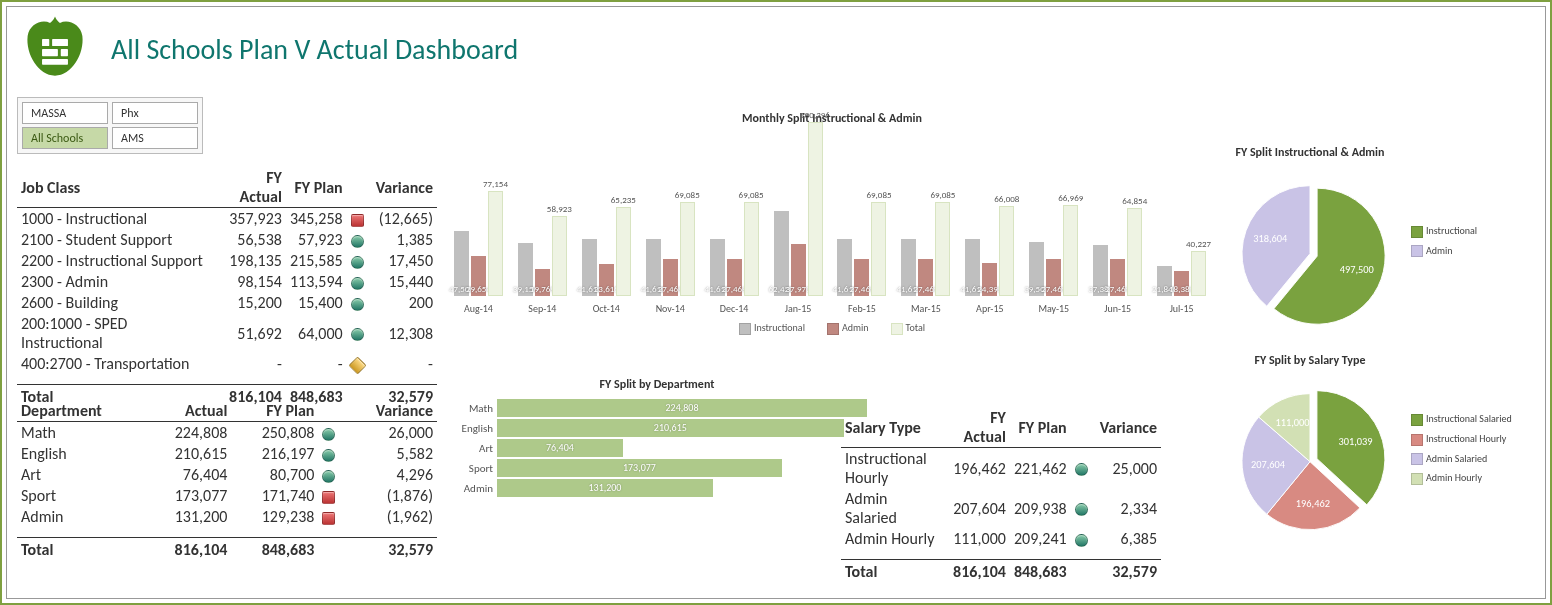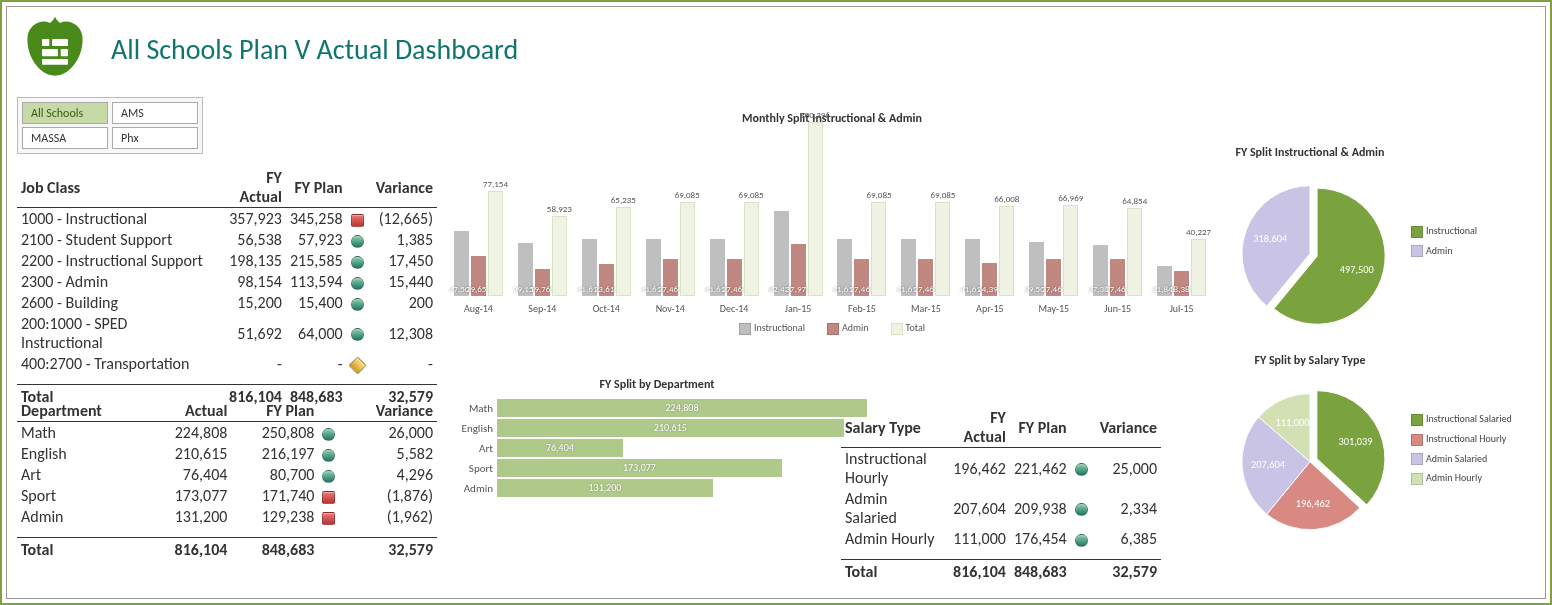--- a/index.html
+++ b/index.html
@@ -67,26 +67,26 @@
             <rect x="32" y="50" width="22" height="10" rx="1"></rect>
             <rect x="58" y="50" width="10" height="10" rx="1"></rect>
             <rect x="32" y="64" width="36" height="8" rx="1"></rect>
           </g>
   </svg>
   <div class="title">All Schools Plan V Actual Dashboard</div>
 </div>
 
 <div class="filters">
   <div class="filters-row">
+    <div class="filter-btn">MASSA</div>
+    <div class="filter-btn">Phx</div>
+  </div>
+  <div class="filters-row">
     <div class="filter-btn sel">All Schools</div>
     <div class="filter-btn">AMS</div>
-  </div>
-  <div class="filters-row">
-    <div class="filter-btn">MASSA</div>
-    <div class="filter-btn">Phx</div>
   </div>
 </div>
 
 <div class="jobclass">
   <table class="report">
     <tbody>
             <tr>
       <th>Job Class</th>
       <th class="num">FY Actual</th>
       <th class="num">FY Plan</th>
@@ -381,21 +381,21 @@
             <div class="xlabel">Jun-15</div>
           </div>
           <div class="mgroup">
             <div class="bars">
     <div class="bar instr" style="height:29.79px">
                 <span style="bottom:2px">21,846</span>
               </div>
     <div class="bar admin" style="height:25.065px">
                 <span style="bottom:2px">18,381</span>
               </div>
-    <div class="bar total" style="height:57px">
+    <div class="bar total" style="height:45px">
                 <span>40,227</span>
               </div>
   </div>
             <div class="xlabel">Jul-15</div>
           </div>
         </div>
   <div class="legend">
     <span><span class="sw" style="background:#bfbfbf"></span><span>Instructional</span></span>
     <span><span class="sw" style="background:#c08880"></span><span>Admin</span></span>
     <span><span class="sw" style="background:#eef3e3;border-color:#d8e4c1"></span><span>Total</span></span>
@@ -470,21 +470,21 @@
             <tr>
               <td>Admin Salaried</td>
               <td class="num">207,604</td>
               <td class="num">209,938</td>
               <td><span class="ind g"></span></td>
               <td class="num">2,334</td>
             </tr>
             <tr>
               <td>Admin Hourly</td>
               <td class="num">111,000</td>
-              <td class="num">176,454</td>
+              <td class="num">209,241</td>
               <td><span class="ind g"></span></td>
               <td class="num">6,385</td>
             </tr>
           </tbody>
     <tbody>
             <tr>
               <td colspan="5" style="height:8px;"></td>
             </tr>
     <tr class="total">
       <td>Total</td>

